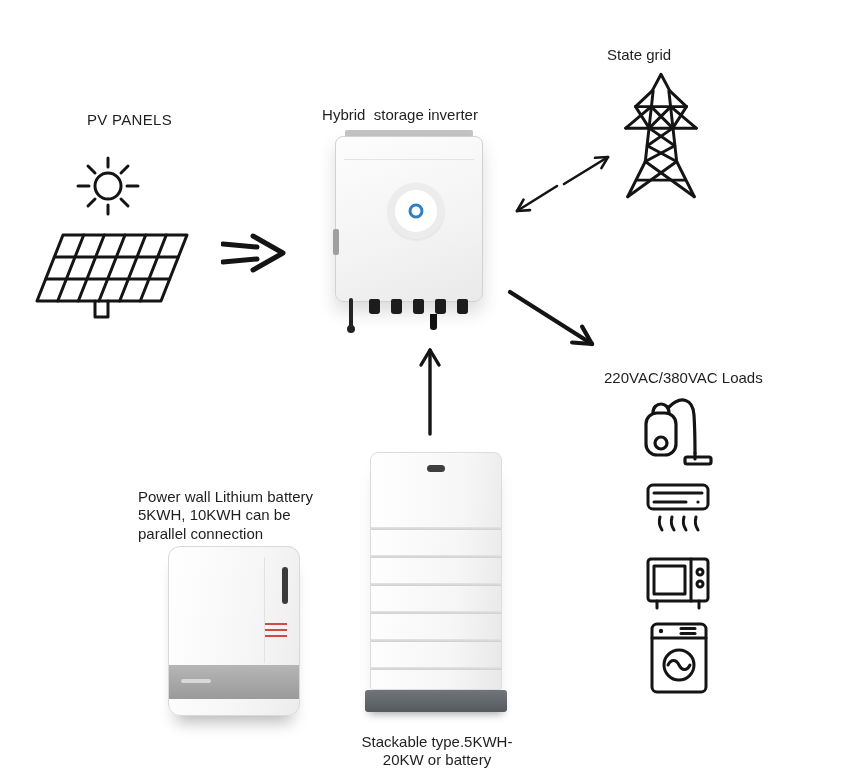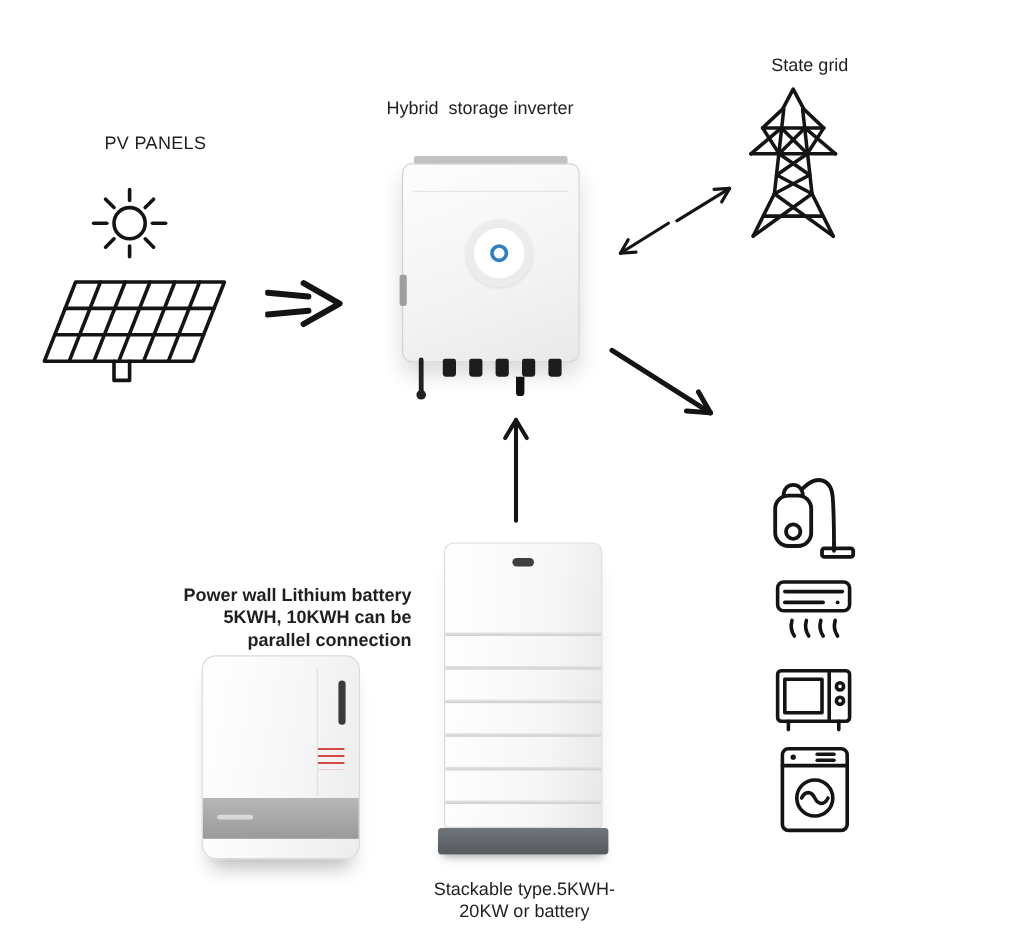--- a/index.html
+++ b/index.html
@@ -2,24 +2,24 @@
 <html style="--line: #141414; --text: #1f1f1f; --device-border: #d2d2d2; --powerwall-band: #9a9a9a; --stack-base: #5d6166; --logo-blue: #2e7fc1; --warning-red: #d24a43;"><head>
 <meta charset="utf-8">
 <style>
   * { margin:0; padding:0; box-sizing:border-box; }
   html,body { background:#ffffff; }
   body { font-family:"Liberation Sans", sans-serif; color:var(--text,#1f1f1f); }
   .canvas { position:relative; width:861px; height:781px; background:#ffffff; overflow:hidden; }
 
   .label { position:absolute; font-size:15px; color:var(--text,#1f1f1f); white-space:pre-wrap; line-height:1.22; }
   .pv-label    { left:87px;  top:111px; letter-spacing:.3px; }
-  .inv-label   { left:305px; top:82px;  width:190px; text-align:center; }
-  .grid-label  { left:607px; top:46px;  width:100px; text-align:right; }
+  .inv-label   { left:305px; top:106px;  width:190px; text-align:center; }
+  .grid-label  { left:607px; top:46px;  width:100px; text-align:left; }
   .loads-label { left:604px; top:369px; }
-  .pw-label    { left:138px; top:488px; width:205px; text-align:right;font-weight:bold; }
+  .pw-label    { left:138px; top:488px; width:205px; text-align:left; }
   .stack-label { left:348px; top:733px; width:178px; text-align:center; }
 
   .icon { position:absolute; color:var(--line,#141414); }
   .icon svg { display:block; width:100%; height:100%; }
   .sun       { left:70px;  top:144px; width:76px;  height:76px; }
   .panel     { left:33px;  top:231px; width:158px; height:92px; }
   .arr-pv    { left:221px; top:232px; width:68px;  height:42px; }
   .tower     { left:612px; top:70px;  width:98px;  height:132px; }
   .arr-up    { left:562px; top:152px; width:52px;  height:38px; }
   .arr-dn    { left:511px; top:182px; width:52px;  height:34px; }
@@ -175,20 +175,21 @@
   </div>
 
   <div class="icon arr-loads">
     <svg viewBox="0 0 100 70" fill="none" stroke="currentColor" stroke-width="4.2" stroke-linecap="round" stroke-linejoin="round">
       <path d="M6,6 L88,58"></path>
       <path d="M88,58 L78.1,40.6"></path>
         <path d="M88,58 L68.1,56.5"></path>
     </svg>
   </div>
 
+  <div class="label loads-label">220VAC/380VAC Loads</div>
 
   <div class="icon vacuum">
     <svg viewBox="0 0 78 82" fill="none" stroke="currentColor" stroke-width="3.2" stroke-linecap="round" stroke-linejoin="round">
       <rect x="9" y="22" width="30" height="42" rx="11"></rect>
       <circle cx="24" cy="52" r="6"></circle>
       <path d="M16,22 C16,10 32,10 32,22"></path>
       <path d="M32,16 C44,4 56,8 57,24 C58,40 58,52 58,62"></path>
       <path d="M58,62 L58,68"></path>
       <rect x="48" y="66" width="26" height="7" rx="2"></rect>
     </svg>

